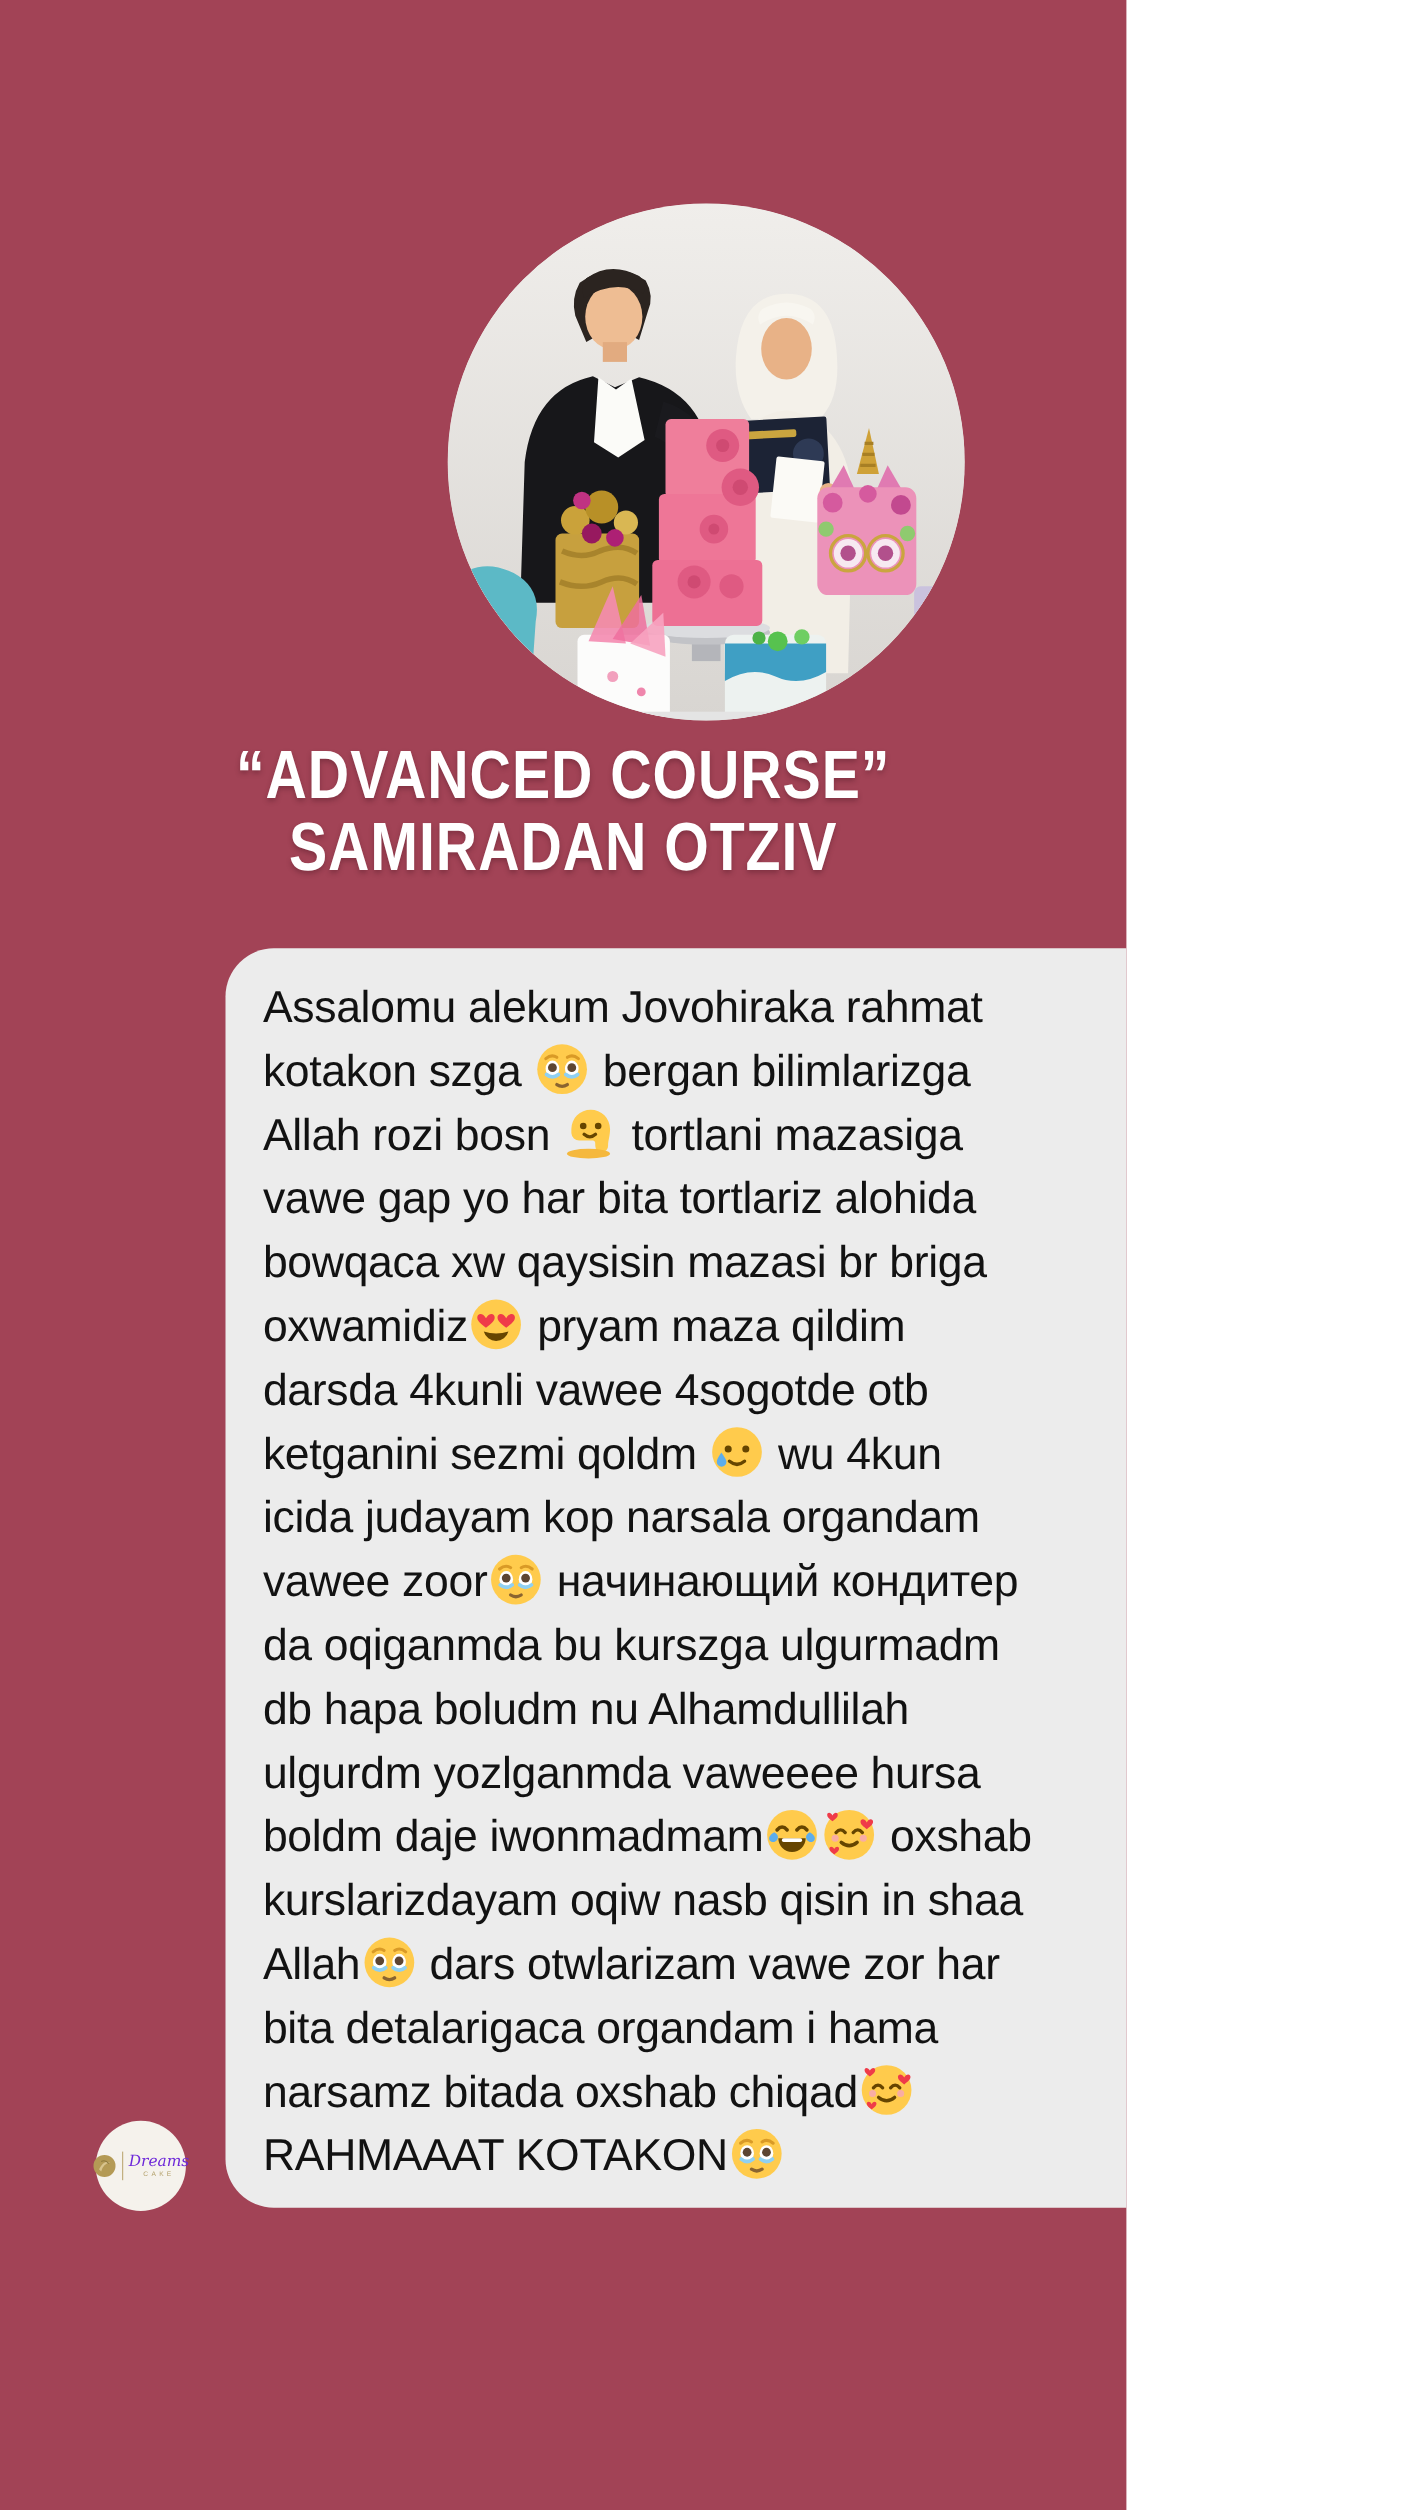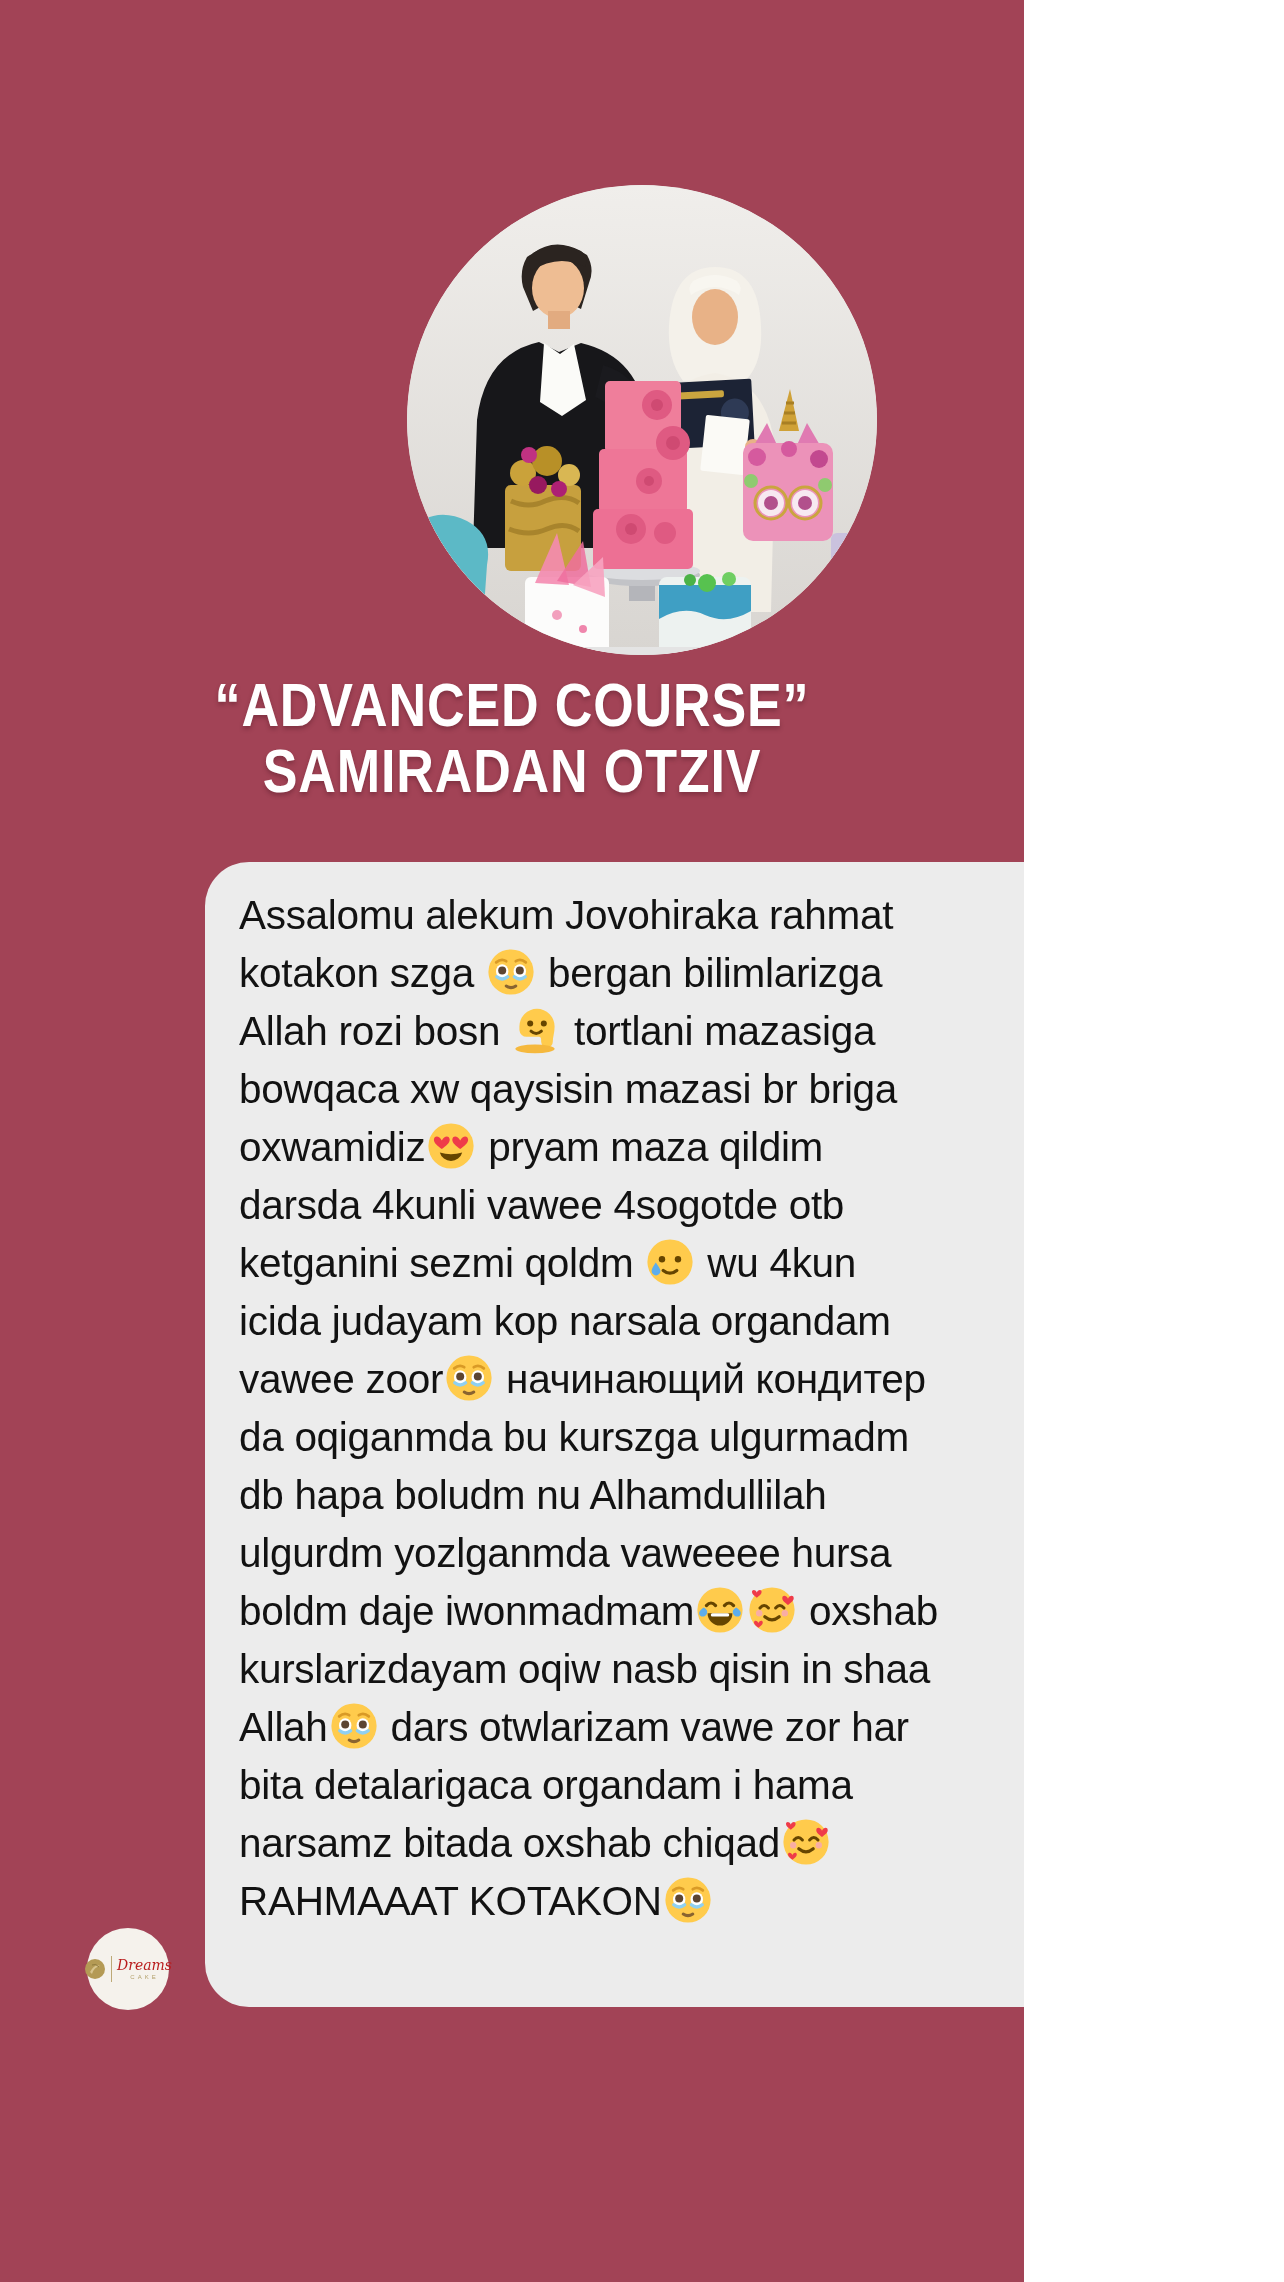--- a/index.html
+++ b/index.html
@@ -24,21 +24,21 @@
   .emoji{display:inline-block;width:48px;height:48px;vertical-align:-9px;margin:0 2px;}
   .emoji svg{display:block;width:48px;height:48px;}
 
   
   .watermark{position:absolute;left:87px;top:1928px;width:82px;height:82px;border-radius:50%;
              background:#f5f2ec;display:flex;align-items:center;justify-content:center;}
   .wm-row{display:flex;align-items:center;gap:5px;}
   .wm-emblem svg{display:block;width:22px;height:22px;}
   .wm-divider{width:1px;height:26px;background:#bda976;}
   .wm-texts{display:flex;flex-direction:column;align-items:center;}
-  .wm-script{font-family:"DejaVu Serif",serif;font-style:italic;font-size:14px;color:#b91c1c;line-height:15px;}
+  .wm-script{font-family:"DejaVu Serif",serif;font-style:italic;font-size:14px;color:#6d28d9;line-height:15px;}
   .wm-sub{font-size:6px;letter-spacing:3px;color:#b3a06a;text-transform:uppercase;line-height:8px;}
 </style>
 </head>
 <body>
 
 <div class="canvas">
 
   <div class="photo-wrap">
     <svg viewBox="0 0 470 470">
       <defs>
@@ -170,20 +170,21 @@
     <path d="M13.7 14.4 q2.7 2.2 5.4 0" stroke="#8fd0f2" stroke-width="1.7" fill="none" stroke-linecap="round"></path>
     <path d="M9.6 19 q2.4 1.6 4.8 0" stroke="#8a6430" stroke-width="1.5" fill="none" stroke-linecap="round"></path>
           </svg></span><span> bergan bilimlarizga</span></div>
       <div class="msg-line"><span>Allah rozi bosn </span><span class="emoji"><svg viewBox="0 0 24 24">
     <path d="M3.2 10.2 a8.8 8.8 0 0 1 17.6 0 c0 3.2 -0.9 5.2 -0.9 7.6 a2.9 2.9 0 0 1 -5.8 0.2 c-0.1 -1.5 0.3 -2.6 -1.6 -2.6 l-5.6 0 a3.6 3.6 0 0 1 -3.7 -3.4 z" fill="#ffcb4c"></path>
     <ellipse cx="11" cy="21.4" rx="9.8" ry="2.2" fill="#f5b83d"></ellipse>
     <circle cx="8.6" cy="8.8" r="1.5" fill="#664500"></circle>
     <circle cx="15.4" cy="8.8" r="1.5" fill="#664500"></circle>
     <path d="M9 12.6 q2.6 2.3 5.2 0" stroke="#664500" stroke-width="1.5" fill="none" stroke-linecap="round"></path>
   </svg></span><span> tortlani mazasiga</span></div>
+      <div class="msg-line"><span>vawe gap yo har bita tortlariz alohida</span></div>
       <div class="msg-line"><span>bowqaca xw qaysisin mazasi br briga</span></div>
       <div class="msg-line"><span>oxwamidiz</span><span class="emoji"><svg viewBox="0 0 24 24">
             <circle cx="12" cy="12" r="11.3" fill="#ffcb4c"></circle>
     <path transform="translate(7.4 7.6) scale(3.6)" d="M0 0.45 C-0.35 -0.3 -1.1 -0.25 -1.1 0.35 C-1.1 0.85 -0.55 1.2 0 1.65 C0.55 1.2 1.1 0.85 1.1 0.35 C1.1 -0.25 0.35 -0.3 0 0.45 Z" fill="#ef3b49"></path>
     <path transform="translate(16.6 7.6) scale(3.6)" d="M0 0.45 C-0.35 -0.3 -1.1 -0.25 -1.1 0.35 C-1.1 0.85 -0.55 1.2 0 1.65 C0.55 1.2 1.1 0.85 1.1 0.35 C1.1 -0.25 0.35 -0.3 0 0.45 Z" fill="#ef3b49"></path>
     <path d="M6.4 15.2 a5.8 5.8 0 0 0 11.2 0 q-5.6 1.8 -11.2 0 z" fill="#664500"></path>
           </svg></span><span> pryam maza qildim</span></div>
       <div class="msg-line"><span>darsda 4kunli vawee 4sogotde otb</span></div>
       <div class="msg-line"><span>ketganini sezmi qoldm </span><span class="emoji"><svg viewBox="0 0 24 24">
             <circle cx="12" cy="12" r="11.3" fill="#ffcb4c"></circle>

